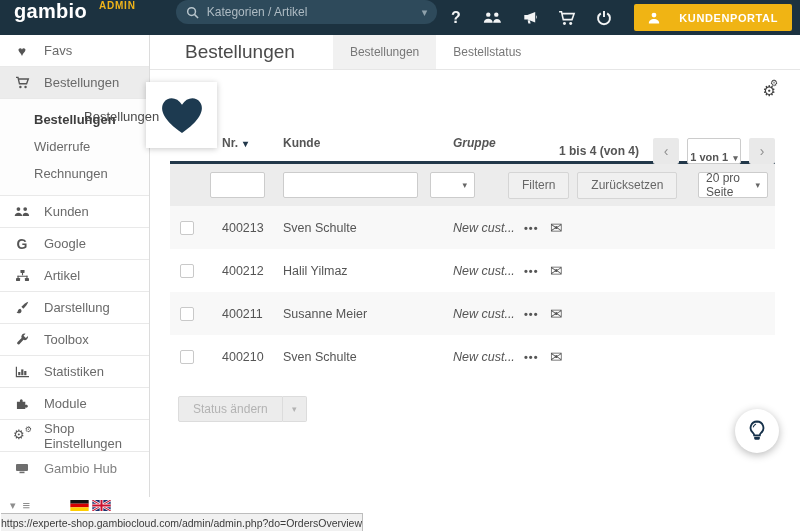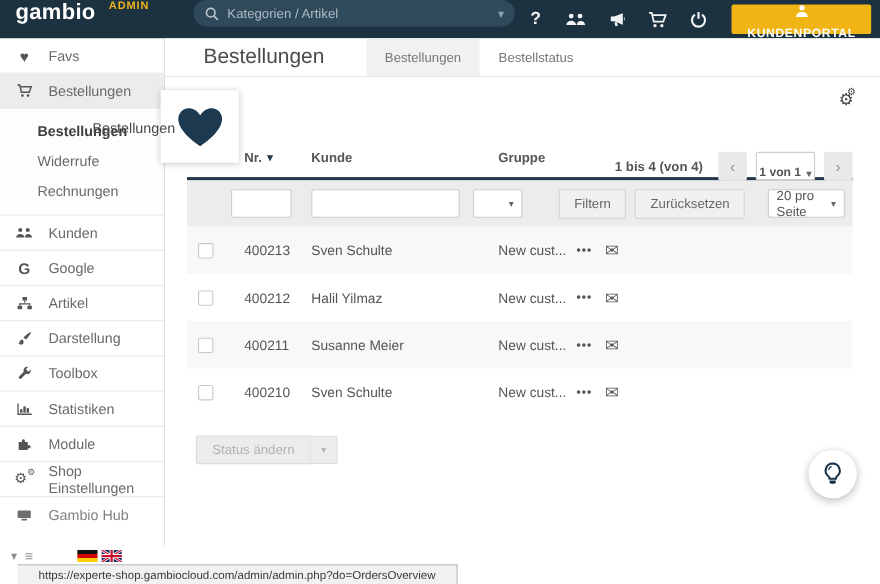--- a/index.html
+++ b/index.html
@@ -15,22 +15,22 @@
                display:flex; align-items:center; padding:0 10px; }
   .searchbox .s-icon { color:#b9c6cd; margin-right:8px; }
   .searchbox input { flex:1; background:transparent; border:none; outline:none; font-size:12px;
                      color:#dfe6ea; font-family:"Liberation Sans", sans-serif; }
   .searchbox input::placeholder { color:#aebbc3; }
   .searchbox .caret { color:#8fa2ac; font-size:11px; }
   .top-icons { margin-left:auto; display:flex; align-items:center; }
   .top-ic { width:37px; height:35px; display:flex; align-items:center; justify-content:center; color:#f2f4f5; cursor:pointer; }
   .top-ic.q { font-size:16px; font-weight:bold; }
   .kp-btn { height:27px; margin:0 8px 0 12px; padding:0 14px; background:#f0b414; border:none; border-radius:2px;
-            display:flex; align-items:center; gap:9px; color:#fff; font-size:11px; font-weight:bold;
-            letter-spacing:.6px; font-family:"Liberation Sans", sans-serif; cursor:pointer;flex-direction:column; }
+            display:flex; align-items:center; gap:19px; color:#fff; font-size:11px; font-weight:bold;
+            letter-spacing:.6px; font-family:"Liberation Sans", sans-serif; cursor:pointer; }
 
   
   .main { display:flex; height:496px; }
   .sidebar { width:150px; background:#fff; border-right:1px solid #dcdcdc; flex:none; }
   .side-item { height:32px; display:flex; align-items:center; padding-left:13px; gap:13px;
                font-size:13px; color:#6a6a6a; border-bottom:1px solid #e9e9e9; cursor:pointer; }
   .side-item.active { background:#ececec; }
   .side-ic { width:18px; display:flex; justify-content:center; color:#555; font-size:14px; line-height:1; }
   .side-ic.gtxt { font-weight:bold; font-size:14px; color:#555; }
   .submenu { background:#fdfdfd; border-bottom:1px solid #e9e9e9; padding:7px 0 8px; }
@@ -44,21 +44,21 @@
   .tab.active { background:#f1f1f1; }
   .content-body { flex:1; position:relative; padding:0 25px 0 20px; }
   .settings-gears { position:absolute; top:12px; right:24px; color:#3f3f3f; cursor:pointer; }
 
   
   .otable { margin-top:55px; }
   .thead { display:flex; align-items:center; height:36px; font-size:12px; font-weight:bold; color:#555; }
   .c-check { width:52px; flex:none; display:flex; align-items:center; padding-left:10px; }
   .c-nr    { width:61px; flex:none; display:flex; align-items:center; gap:5px; }
   .c-kunde { width:170px; flex:none; }
-  .c-grp   { width:71px; flex:none; }
+  .c-grp   { width:71px; flex:none;font-style:italic; }
   .c-dots  { width:26px; flex:none; font-weight:bold; letter-spacing:1px; font-size:11px; color:#555; }
   .c-env   { width:30px; flex:none; font-size:15px; color:#555; }
   .sort-caret { color:#22384a; font-size:10px; }
   .pagi { margin-left:auto; display:flex; align-items:center;margin-top:16px; }
   .pagi .range { font-size:12px; font-weight:bold; color:#555; margin-right:14px; }
   .pg-btn { width:26px; height:26px; background:#e9e9e9; border:none; color:#8f8f8f; font-size:14px;
             display:flex; align-items:center; justify-content:center; cursor:pointer; border-radius:2px; }
   .pg-sel { width:54px; height:26px; background:#fff; border:1px solid #ccc; border-radius:2px; margin:0 8px;
             display:flex; align-items:flex-end; justify-content:center; gap:5px; font-size:11px; color:#555; cursor:pointer; }
   .pg-sel .caret, .f-sel .caret { font-size:9px; color:#666; }
@@ -97,23 +97,23 @@
               box-shadow:0 2px 8px rgba(0,0,0,.28); display:flex; align-items:center; justify-content:center;
               color:#16314a; z-index:30; cursor:pointer; }
 
   .footer-strip { position:absolute; left:0; top:497px; width:800px; height:17px; background:#fff; z-index:20;
                   display:flex; align-items:center; }
   .fs-caret { margin-left:10px; font-size:11px; color:#8e8e8e; cursor:pointer; }
   .fs-burger { margin-left:7px; font-size:13px; color:#8e8e8e; cursor:pointer; }
   .flags { margin-left:40px; display:flex; gap:3px; }
   .flag { width:19px; height:11px; cursor:pointer; }
 
-  .status-url { position:absolute; left:16px; top:513px; height:18px; z-index:21; background:#f1f1f1;
+  .status-url { position:absolute; left:1px; top:513px; height:18px; z-index:21; background:#f1f1f1;
                 border-top:1px solid #bdbdbd; border-right:1px solid #bdbdbd; display:flex; align-items:center;
-                padding:0 19px; font-size:10.5px; color:#3a3a3a; }
+                padding:0 0; font-size:10.5px; color:#3a3a3a; }
 
   .gear-pair { position:relative; width:22px; height:18px; font-size:15px; line-height:1; }
   .gear-pair .g2 { position:absolute; right:-2px; top:-3px; font-size:9px; }
   .side-ic .gear-pair { width:18px; height:15px; font-size:13px; }
   .side-ic .gear-pair .g2 { font-size:8px; right:-1px; top:-2px; }
 </style>
 </head>
 <body>
 
 <div class="topbar">

